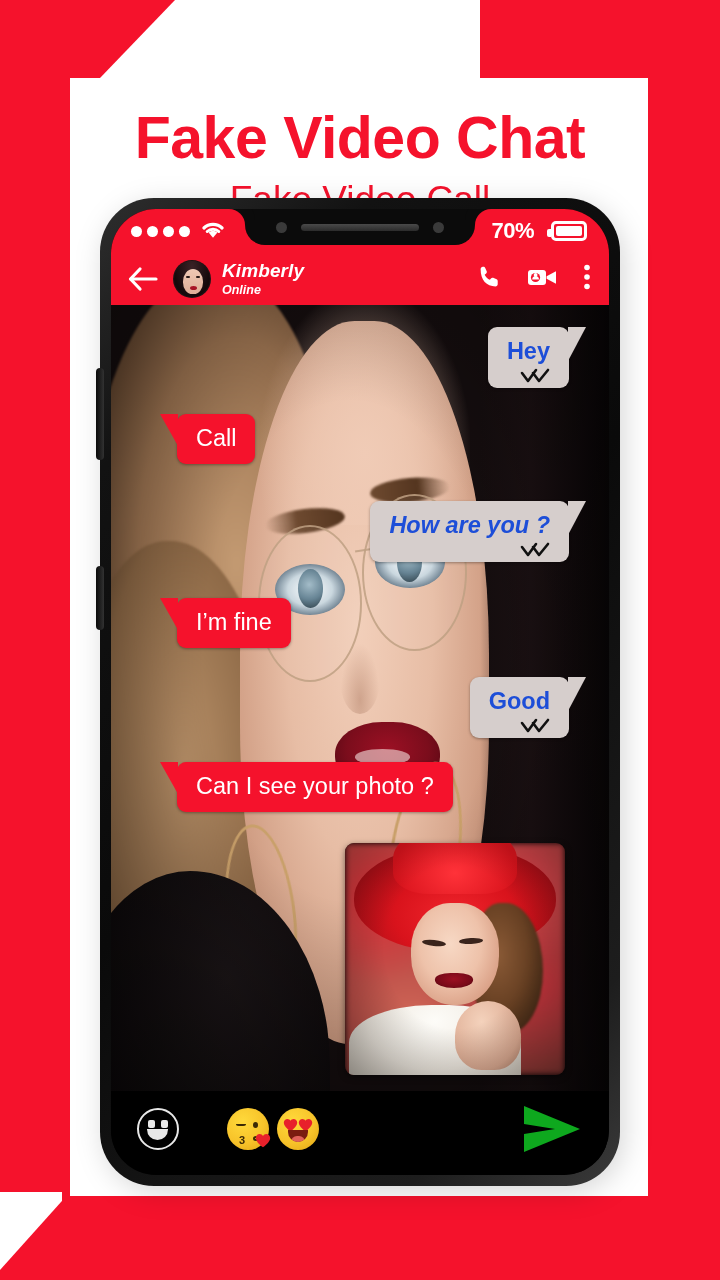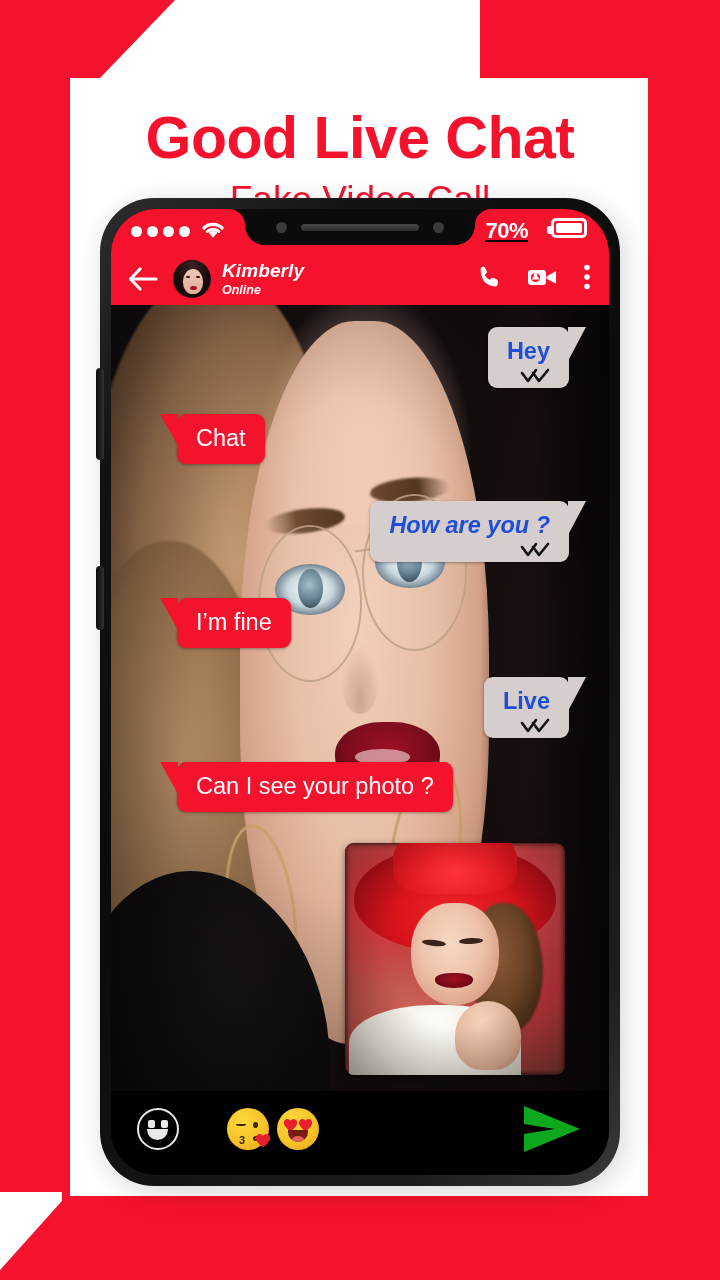--- a/index.html
+++ b/index.html
@@ -110,21 +110,21 @@
     display:flex; align-items:center; gap:5px;
     padding-left:20px; width:150px;
   }
   .sig-dot {
     width:11px; height:11px; border-radius:50%;
     background:#fff; display:inline-block;
   }
   #wifi-icon { margin-left:5px; margin-top:1px; }
   #status-right {
     margin-left:auto; padding-right:22px;
-    display:flex; align-items:flex-start; gap:23px;text-decoration:underline;
+    display:flex; align-items:center; gap:17px;
   }
   #battery-pct {
     color:#fff; font-size:22px; font-weight:bold; letter-spacing:-0.5px;
   }
   #battery-icon {
     width:36px; height:20px; border:3px solid #fff; border-radius:5px;
     position:relative;
   }
   #battery-icon:before {
     content:""; position:absolute; left:-7px; top:5px;
@@ -394,21 +394,21 @@
 
   <div id="notch-top"></div>
   <div id="notch-bottom-tri"></div>
 
   <div id="card"></div>
   <div id="keyline-l"></div>
   <div id="keyline-r"></div>
   <div id="keyline-b"></div>
 
   <div id="titles">
-    <div id="title-main">Good Live Chat</div>
+    <div id="title-main">Fake Video Chat</div>
     <div id="title-sub">Fake Video Call</div>
   </div>
 
   <div id="phone-shadow"></div>
 
   <div id="phone">
     <div id="phone-inner">
 
       <div id="statusbar">
         <div id="status-left">
@@ -513,21 +513,21 @@
             <span>Hey</span>
             <svg class="ticks" viewBox="0 0 34 16">
               <path d="M2 5 L8 13 L16 2" stroke="#111" stroke-width="2.6" fill="none" stroke-linecap="round" stroke-linejoin="round"></path>
               <path d="M13 5 L19 13 L28 2" stroke="#111" stroke-width="2.6" fill="none" stroke-linecap="round" stroke-linejoin="round"></path>
             </svg>
           </div>
         </div>
 
         <div class="msg-row" style="left:66px; top:109px;">
           <div class="bubble me">
-            <span>Chat</span>
+            <span>Call</span>
           </div>
         </div>
 
         <div class="msg-row" style="right:40px; top:196px;font-style:italic;">
           <div class="bubble them">
             <span>How are you ?</span>
             <svg class="ticks" viewBox="0 0 34 16">
               <path d="M2 5 L8 13 L16 2" stroke="#111" stroke-width="2.6" fill="none" stroke-linecap="round" stroke-linejoin="round"></path>
               <path d="M13 5 L19 13 L28 2" stroke="#111" stroke-width="2.6" fill="none" stroke-linecap="round" stroke-linejoin="round"></path>
             </svg>
@@ -535,21 +535,21 @@
         </div>
 
         <div class="msg-row" style="left:66px; top:293px;justify-content:flex-end;">
           <div class="bubble me">
             <span>I’m fine</span>
           </div>
         </div>
 
         <div class="msg-row" style="right:40px; top:372px;">
           <div class="bubble them">
-            <span>Live</span>
+            <span>Good</span>
             <svg class="ticks" viewBox="0 0 34 16">
               <path d="M2 5 L8 13 L16 2" stroke="#111" stroke-width="2.6" fill="none" stroke-linecap="round" stroke-linejoin="round"></path>
               <path d="M13 5 L19 13 L28 2" stroke="#111" stroke-width="2.6" fill="none" stroke-linecap="round" stroke-linejoin="round"></path>
             </svg>
           </div>
         </div>
 
         <div class="msg-row" style="left:66px; top:457px;">
           <div class="bubble me">
             <span>Can I see your photo ?</span>

